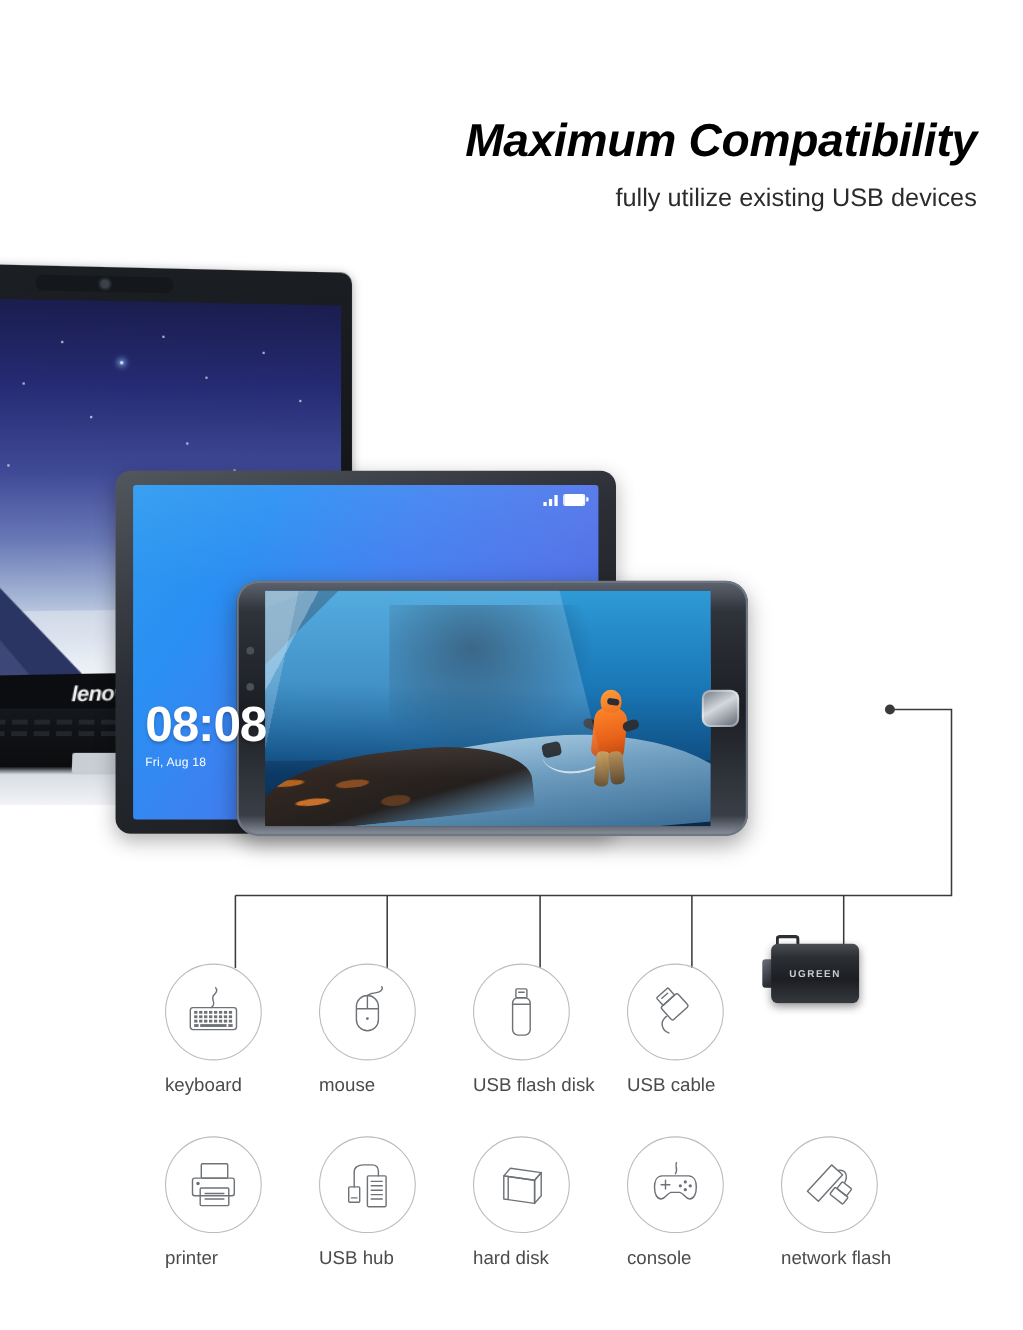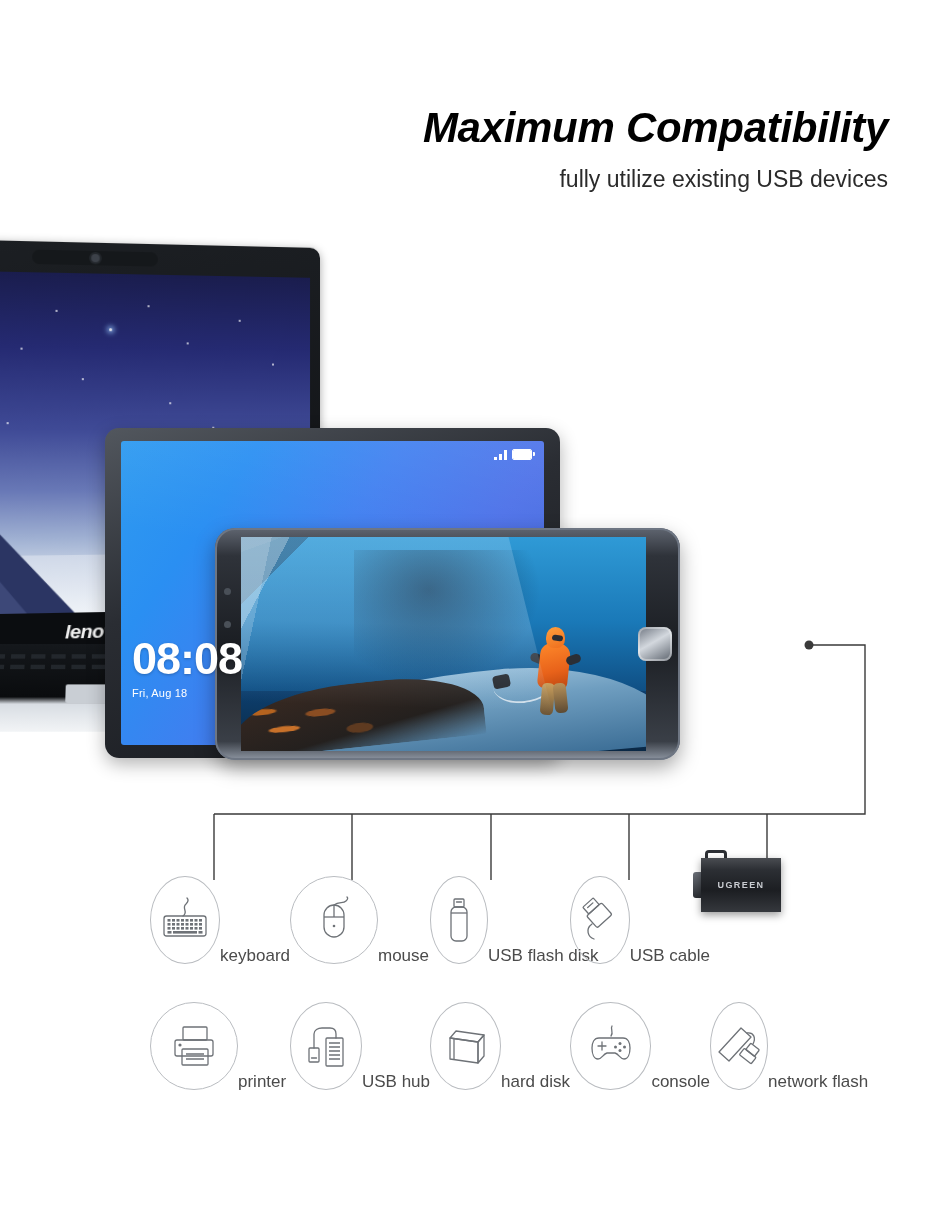--- a/index.html
+++ b/index.html
@@ -433,21 +433,21 @@
     top: 612px;
     width: 88px;
     height: 70px;
     z-index: 6;
   }
   .adapter-body {
     position: absolute;
     left: 8px; top: 8px;
     width: 80px; height: 54px;
     background: linear-gradient(180deg,#4a4d52 0%, #2c2f34 22%, #1c1e22 60%, #35383d 100%);
-    border-radius: 0;
+    border-radius: 6px;
     box-shadow: 0 3px 8px rgba(0,0,0,.4);
     display: flex; align-items: center; justify-content: center;
   }
   .adapter-brand {
     font-size: 9px;
     font-weight: bold;
     color: #c9ccd1;
     letter-spacing: 1.4px;
   }
   .adapter-tip {
@@ -482,22 +482,22 @@
     width: 700px;
   }
   .icon-row {
     display: flex;
     justify-content: flex-start;
     margin-bottom: 38px;
   }
   .icon-cell {
     width: 140px;
     display: flex;
-    flex-direction: row;
-    align-items: flex-end;
+    flex-direction: column;
+    align-items: flex-start;
   }
   .icon-circle {
     width: 88px; height: 88px;
     border-radius: 50%;
     border: 1px solid #b9bcc0;
     display: flex;
     align-items: center;
     justify-content: center;
     box-sizing: border-box;
   }

